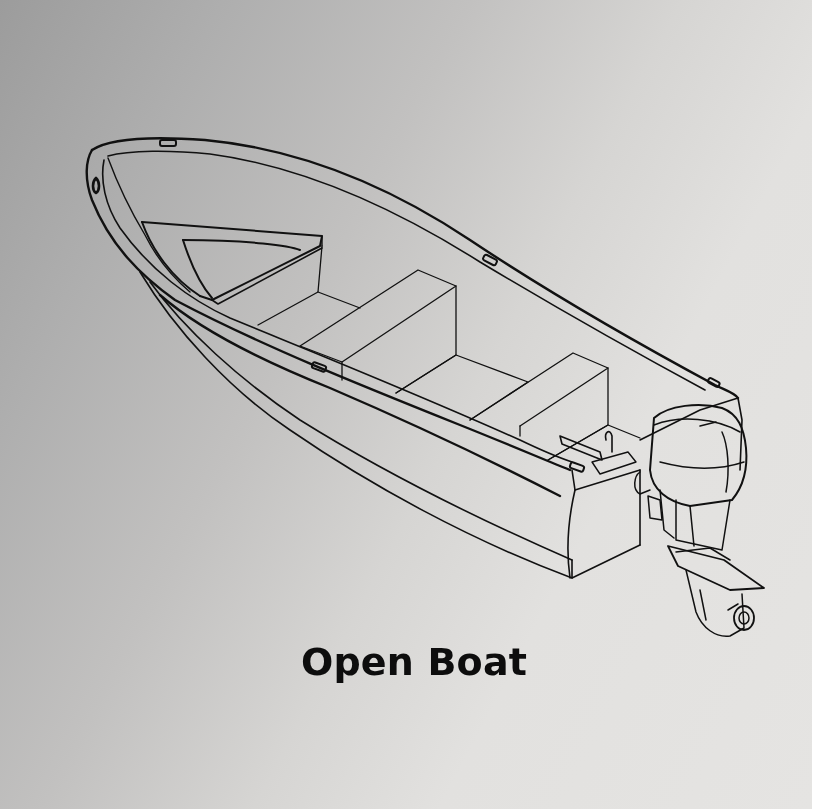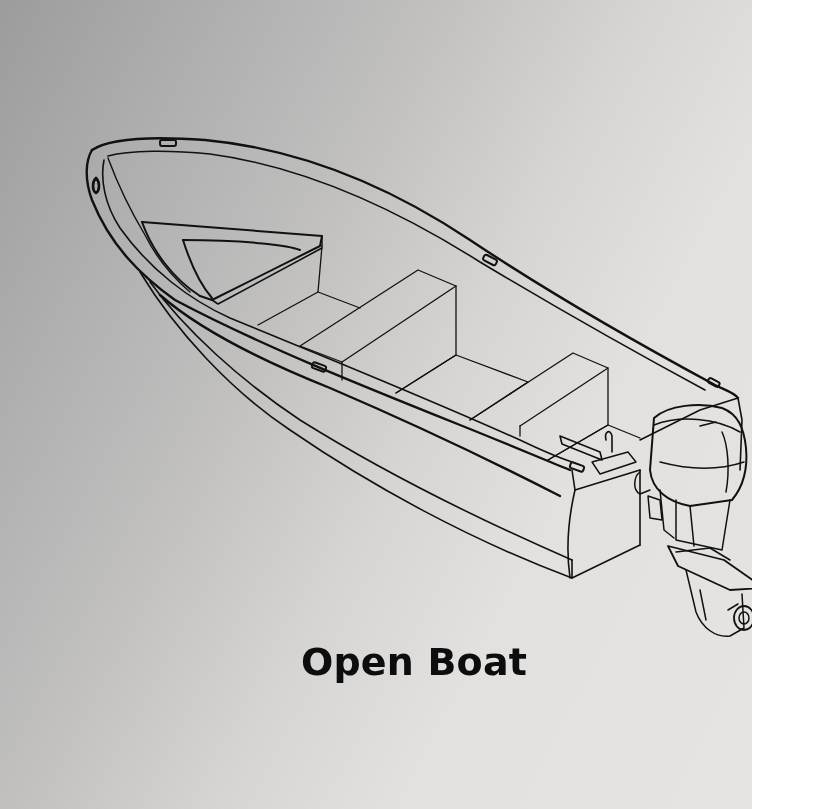--- a/index.html
+++ b/index.html
@@ -2,21 +2,21 @@
 <html><head>
 <meta charset="utf-8">
 <style>
   html, body { margin: 0; padding: 0; }
   body {
     width: 828px; height: 809px; overflow: hidden;
     font-family: "DejaVu Sans", sans-serif;
   }
   .card {
     position: relative;
-    width: 752px; height: 809px;
+    width: 812px; height: 809px;
     background: linear-gradient(118deg, #9c9c9c 0%, #aeaeae 18%, #c2c1c0 38%, #d6d5d3 55%, #e2e1df 70%, #e5e4e2 100%);
     overflow: hidden;
   }
   .illustration {
     position: absolute; left: 0; top: 0;
     width: 828px; height: 809px;
   }
   .caption {
     position: absolute;
     left: 0; width: 828px;

